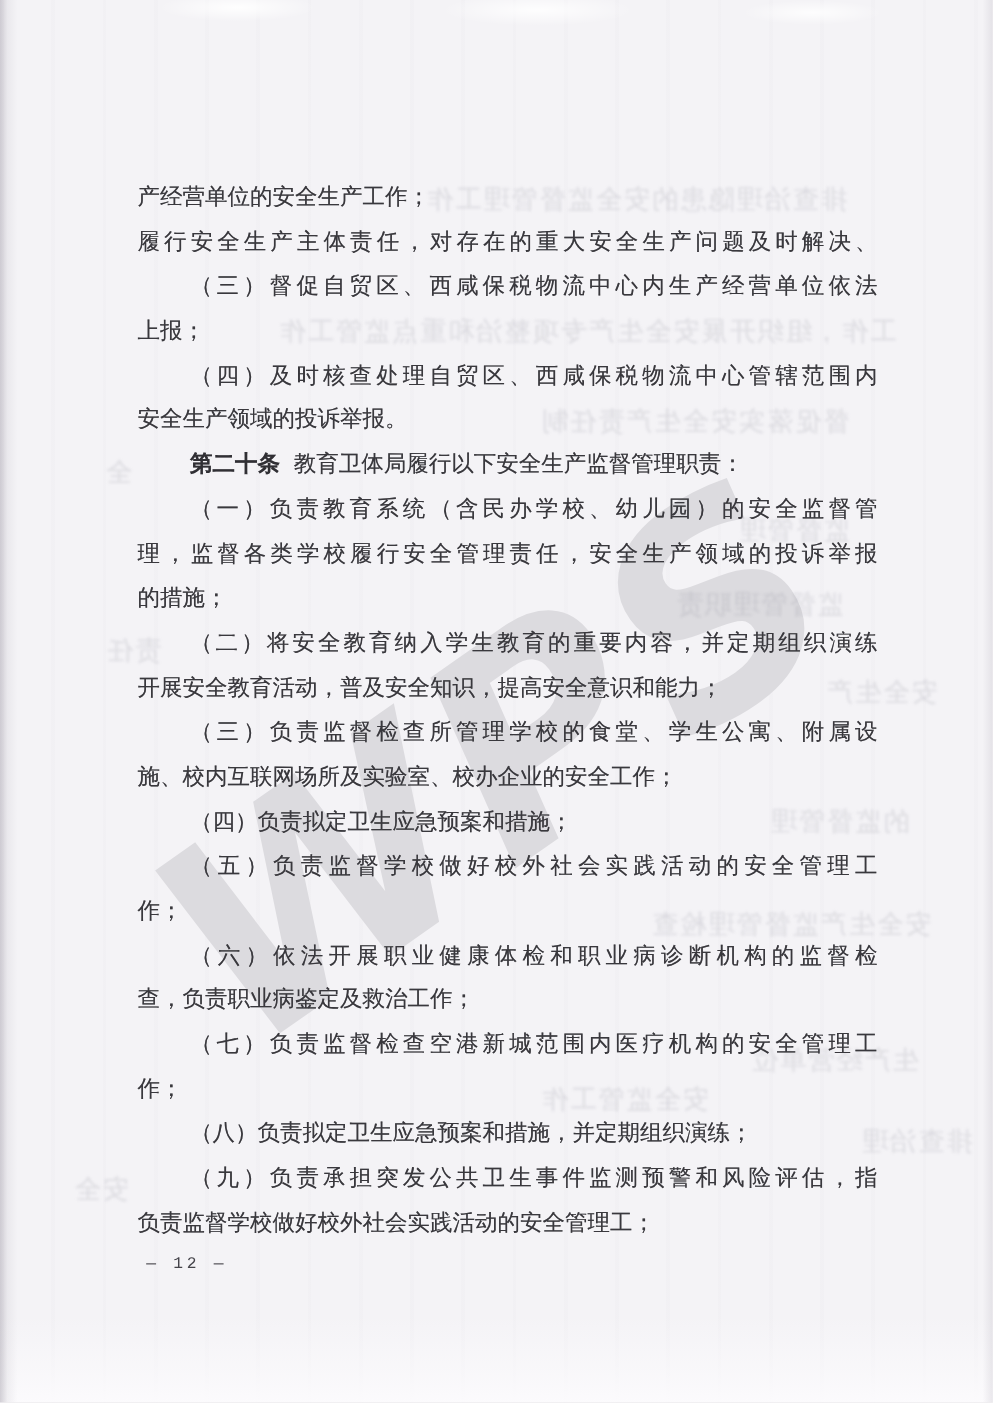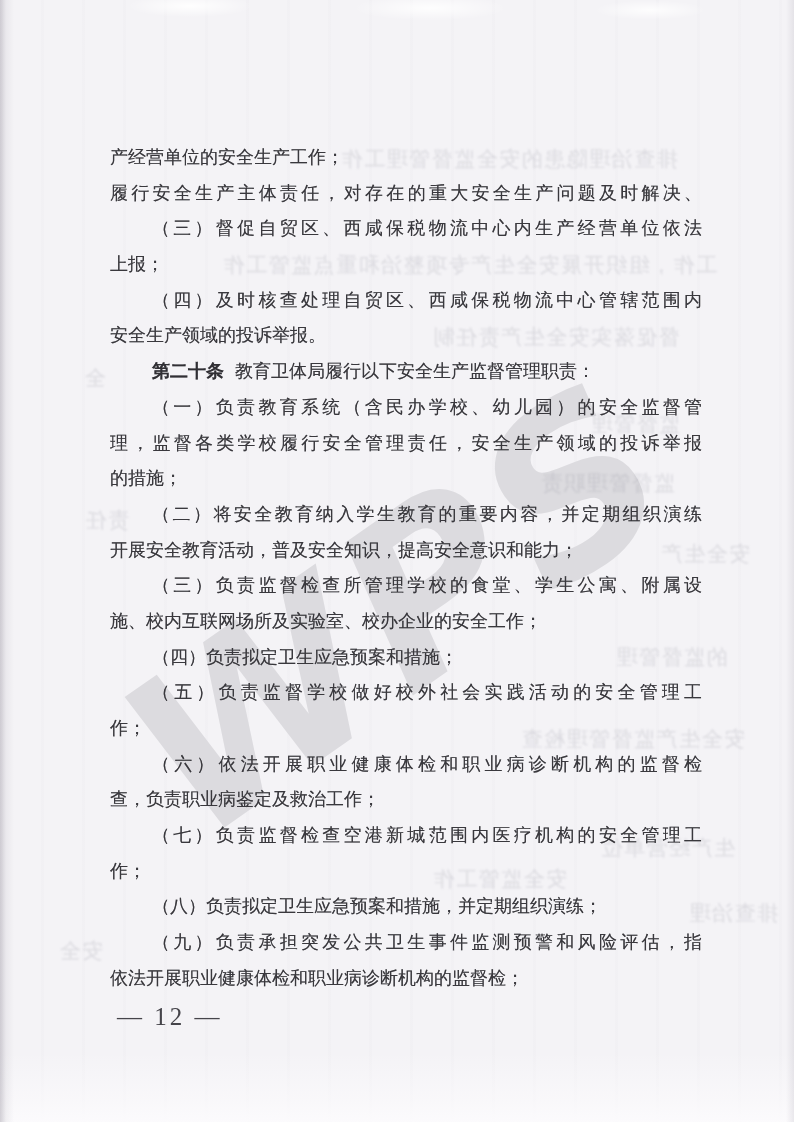--- a/index.html
+++ b/index.html
@@ -44,21 +44,21 @@
     font-size:18px;line-height:35.7px;
     color:#39383d;
     text-shadow:0 0 .4px rgba(57,56,61,.55);
   }
   .line{height:35.7px;white-space:nowrap;}
   .line.indent{padding-left:42px;}
   .line.fill{white-space:normal;text-align:justify;text-align-last:justify;text-justify:inter-ideograph;}
   .line b{font-weight:bold;margin-right:11px;color:#302f34;}
   .page-number{
     position:absolute;left:117px;top:1003px;z-index:3;
-    font-size:25px;letter-spacing:3px;color:#45444a;
+    font-size:13px;letter-spacing:3px;color:#45444a;font-family:Liberation Mono, monospace;
   }
 </style>
 </head>
 <body>
 
 <div class="page">
   <div class="watermark">WPS</div>
   <div class="bleed-layer">
       <span class="bleed" style="left: 340px; top: 149px;">排查治理隐患的安全监督管理工作</span>
       <span class="bleed" style="left: 222px; top: 255px;">工作，组织开展安全生产专项整治和重点监管工作</span>
@@ -92,16 +92,16 @@
       <div class="line">施、校内互联网场所及实验室、校办企业的安全工作；</div>
       <div class="line indent">（四）负责拟定卫生应急预案和措施；</div>
       <div class="line indent fill">（五）负责监督学校做好校外社会实践活动的安全管理工</div>
       <div class="line">作；</div>
       <div class="line indent fill">（六）依法开展职业健康体检和职业病诊断机构的监督检</div>
       <div class="line">查，负责职业病鉴定及救治工作；</div>
       <div class="line indent fill">（七）负责监督检查空港新城范围内医疗机构的安全管理工</div>
       <div class="line">作；</div>
       <div class="line indent">（八）负责拟定卫生应急预案和措施，并定期组织演练；</div>
       <div class="line indent fill">（九）负责承担突发公共卫生事件监测预警和风险评估，指</div>
-      <div class="line">依法开展职业健康体检和职业病诊断机构的监督检；</div>
+      <div class="line">负责监督学校做好校外社会实践活动的安全管理工；</div>
     </div>
   <div class="page-number">— 12 —</div>
 </div>
 
 </body></html>

